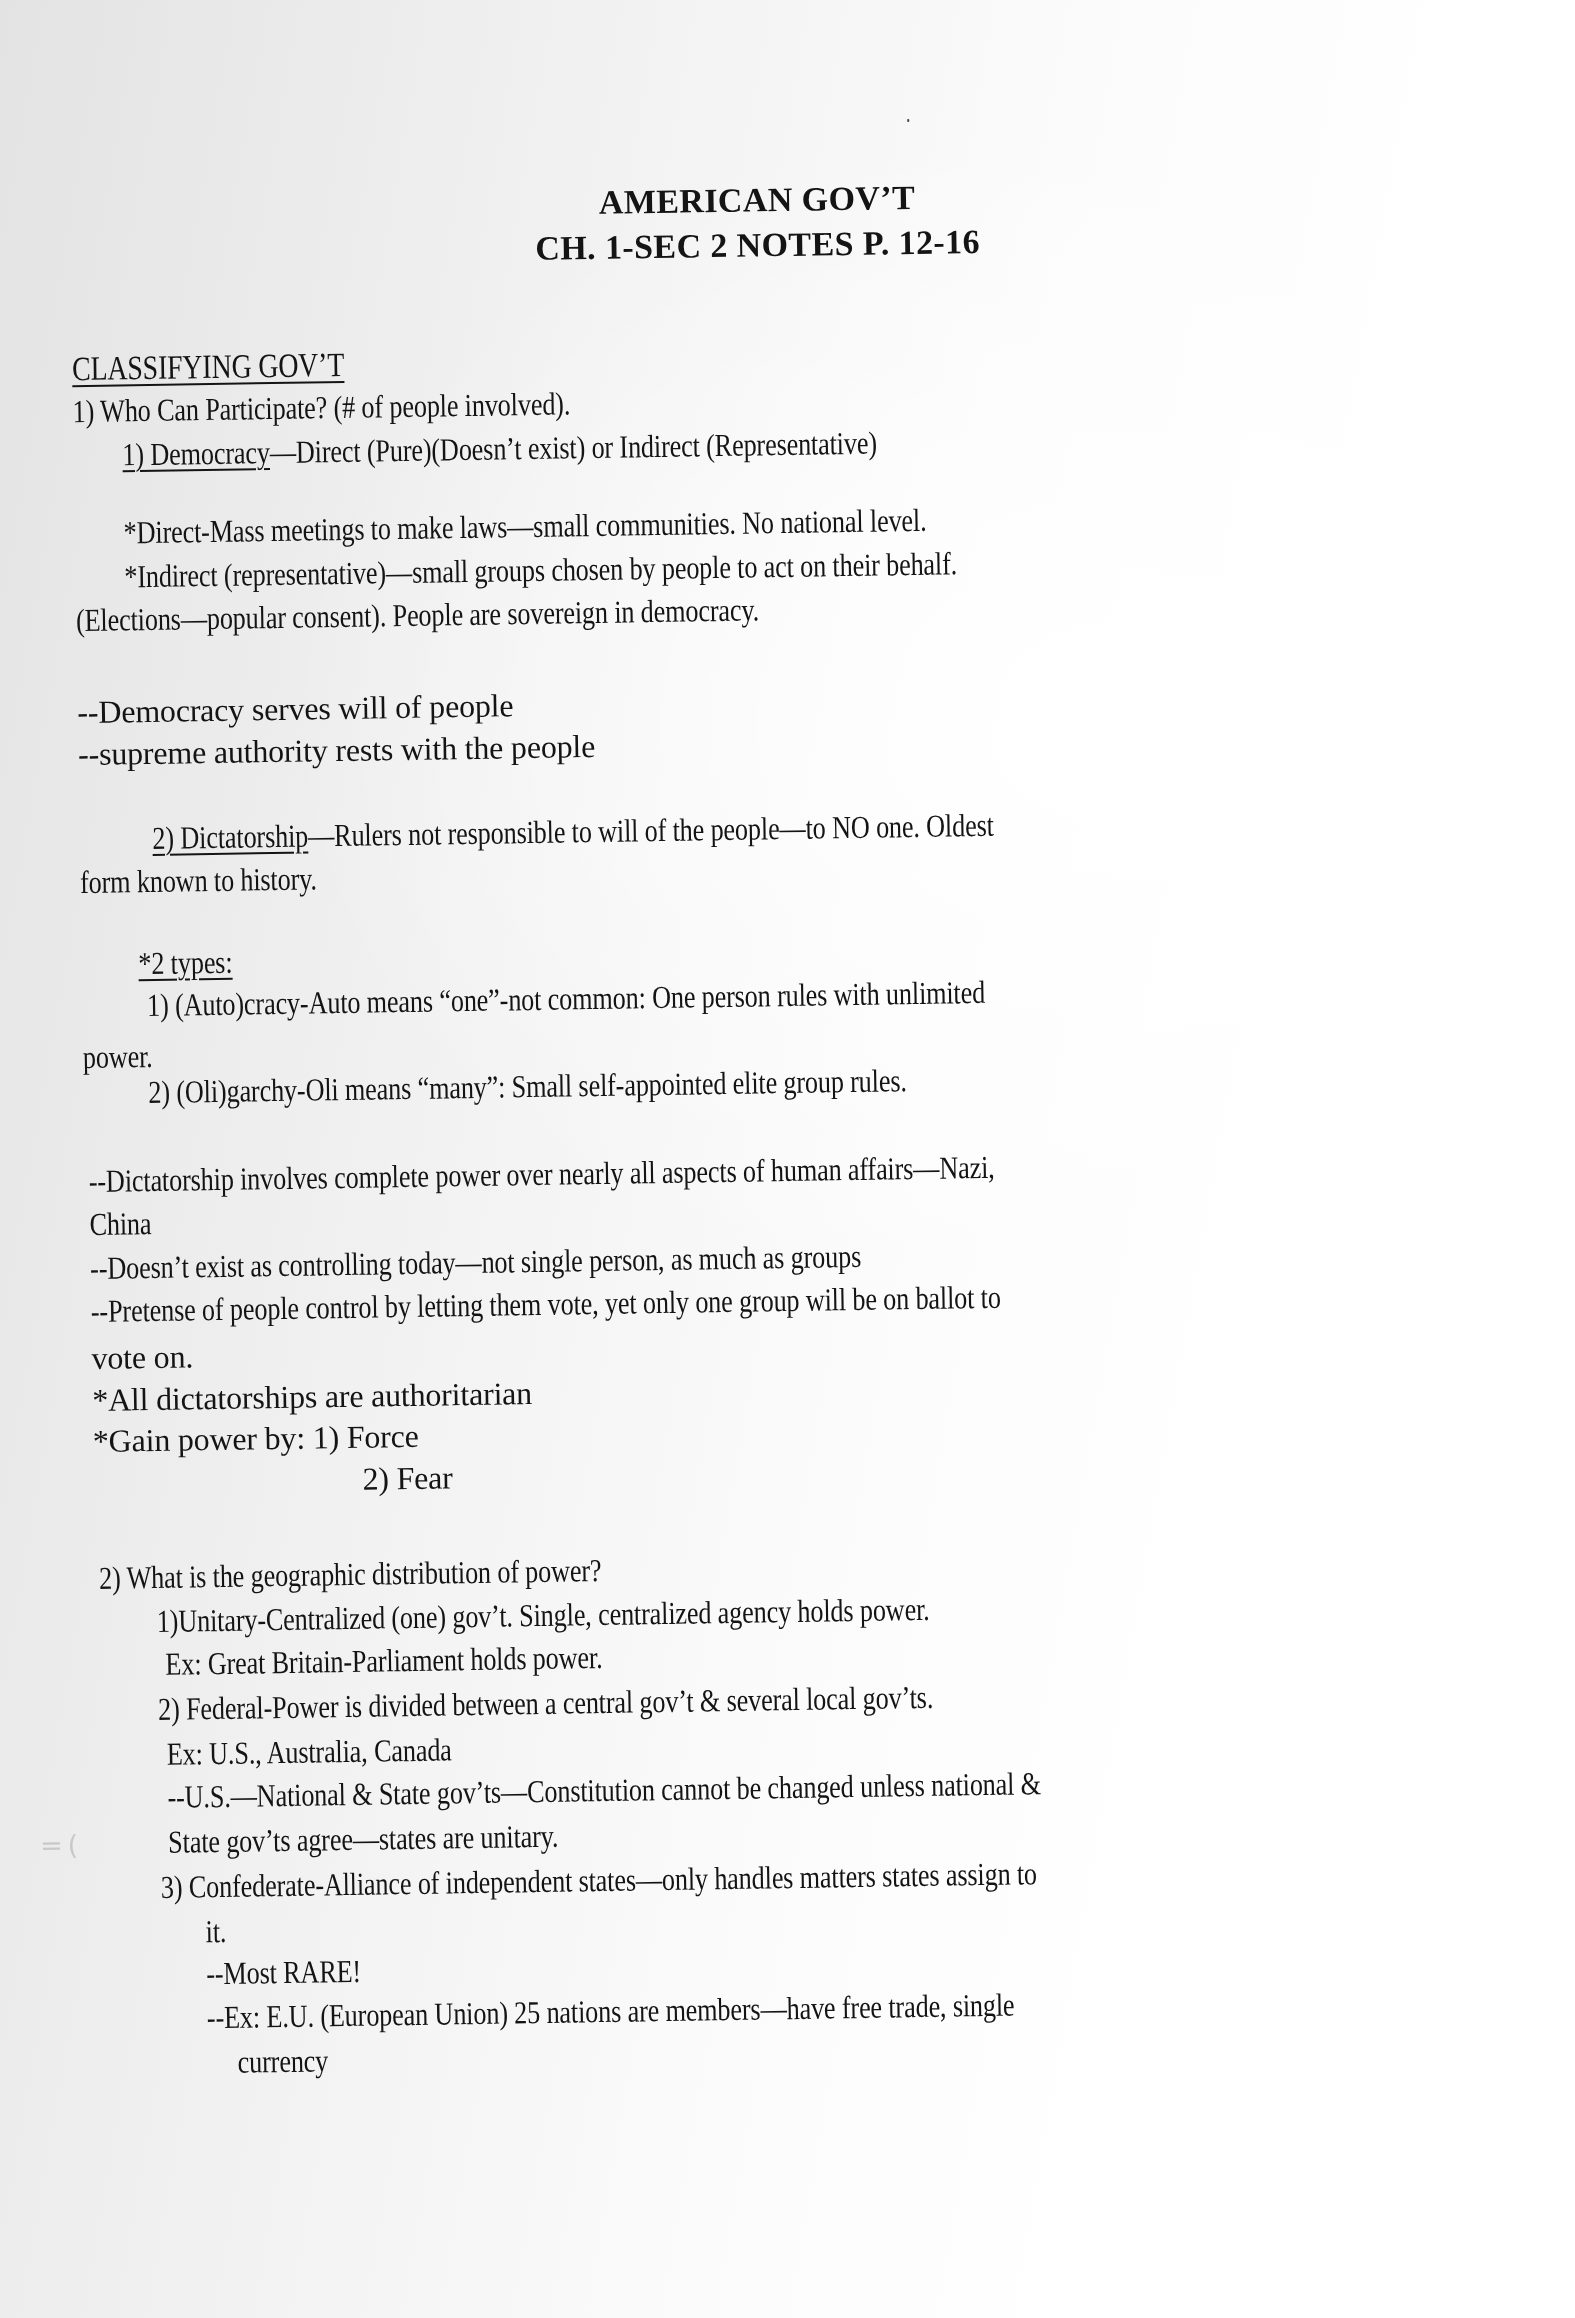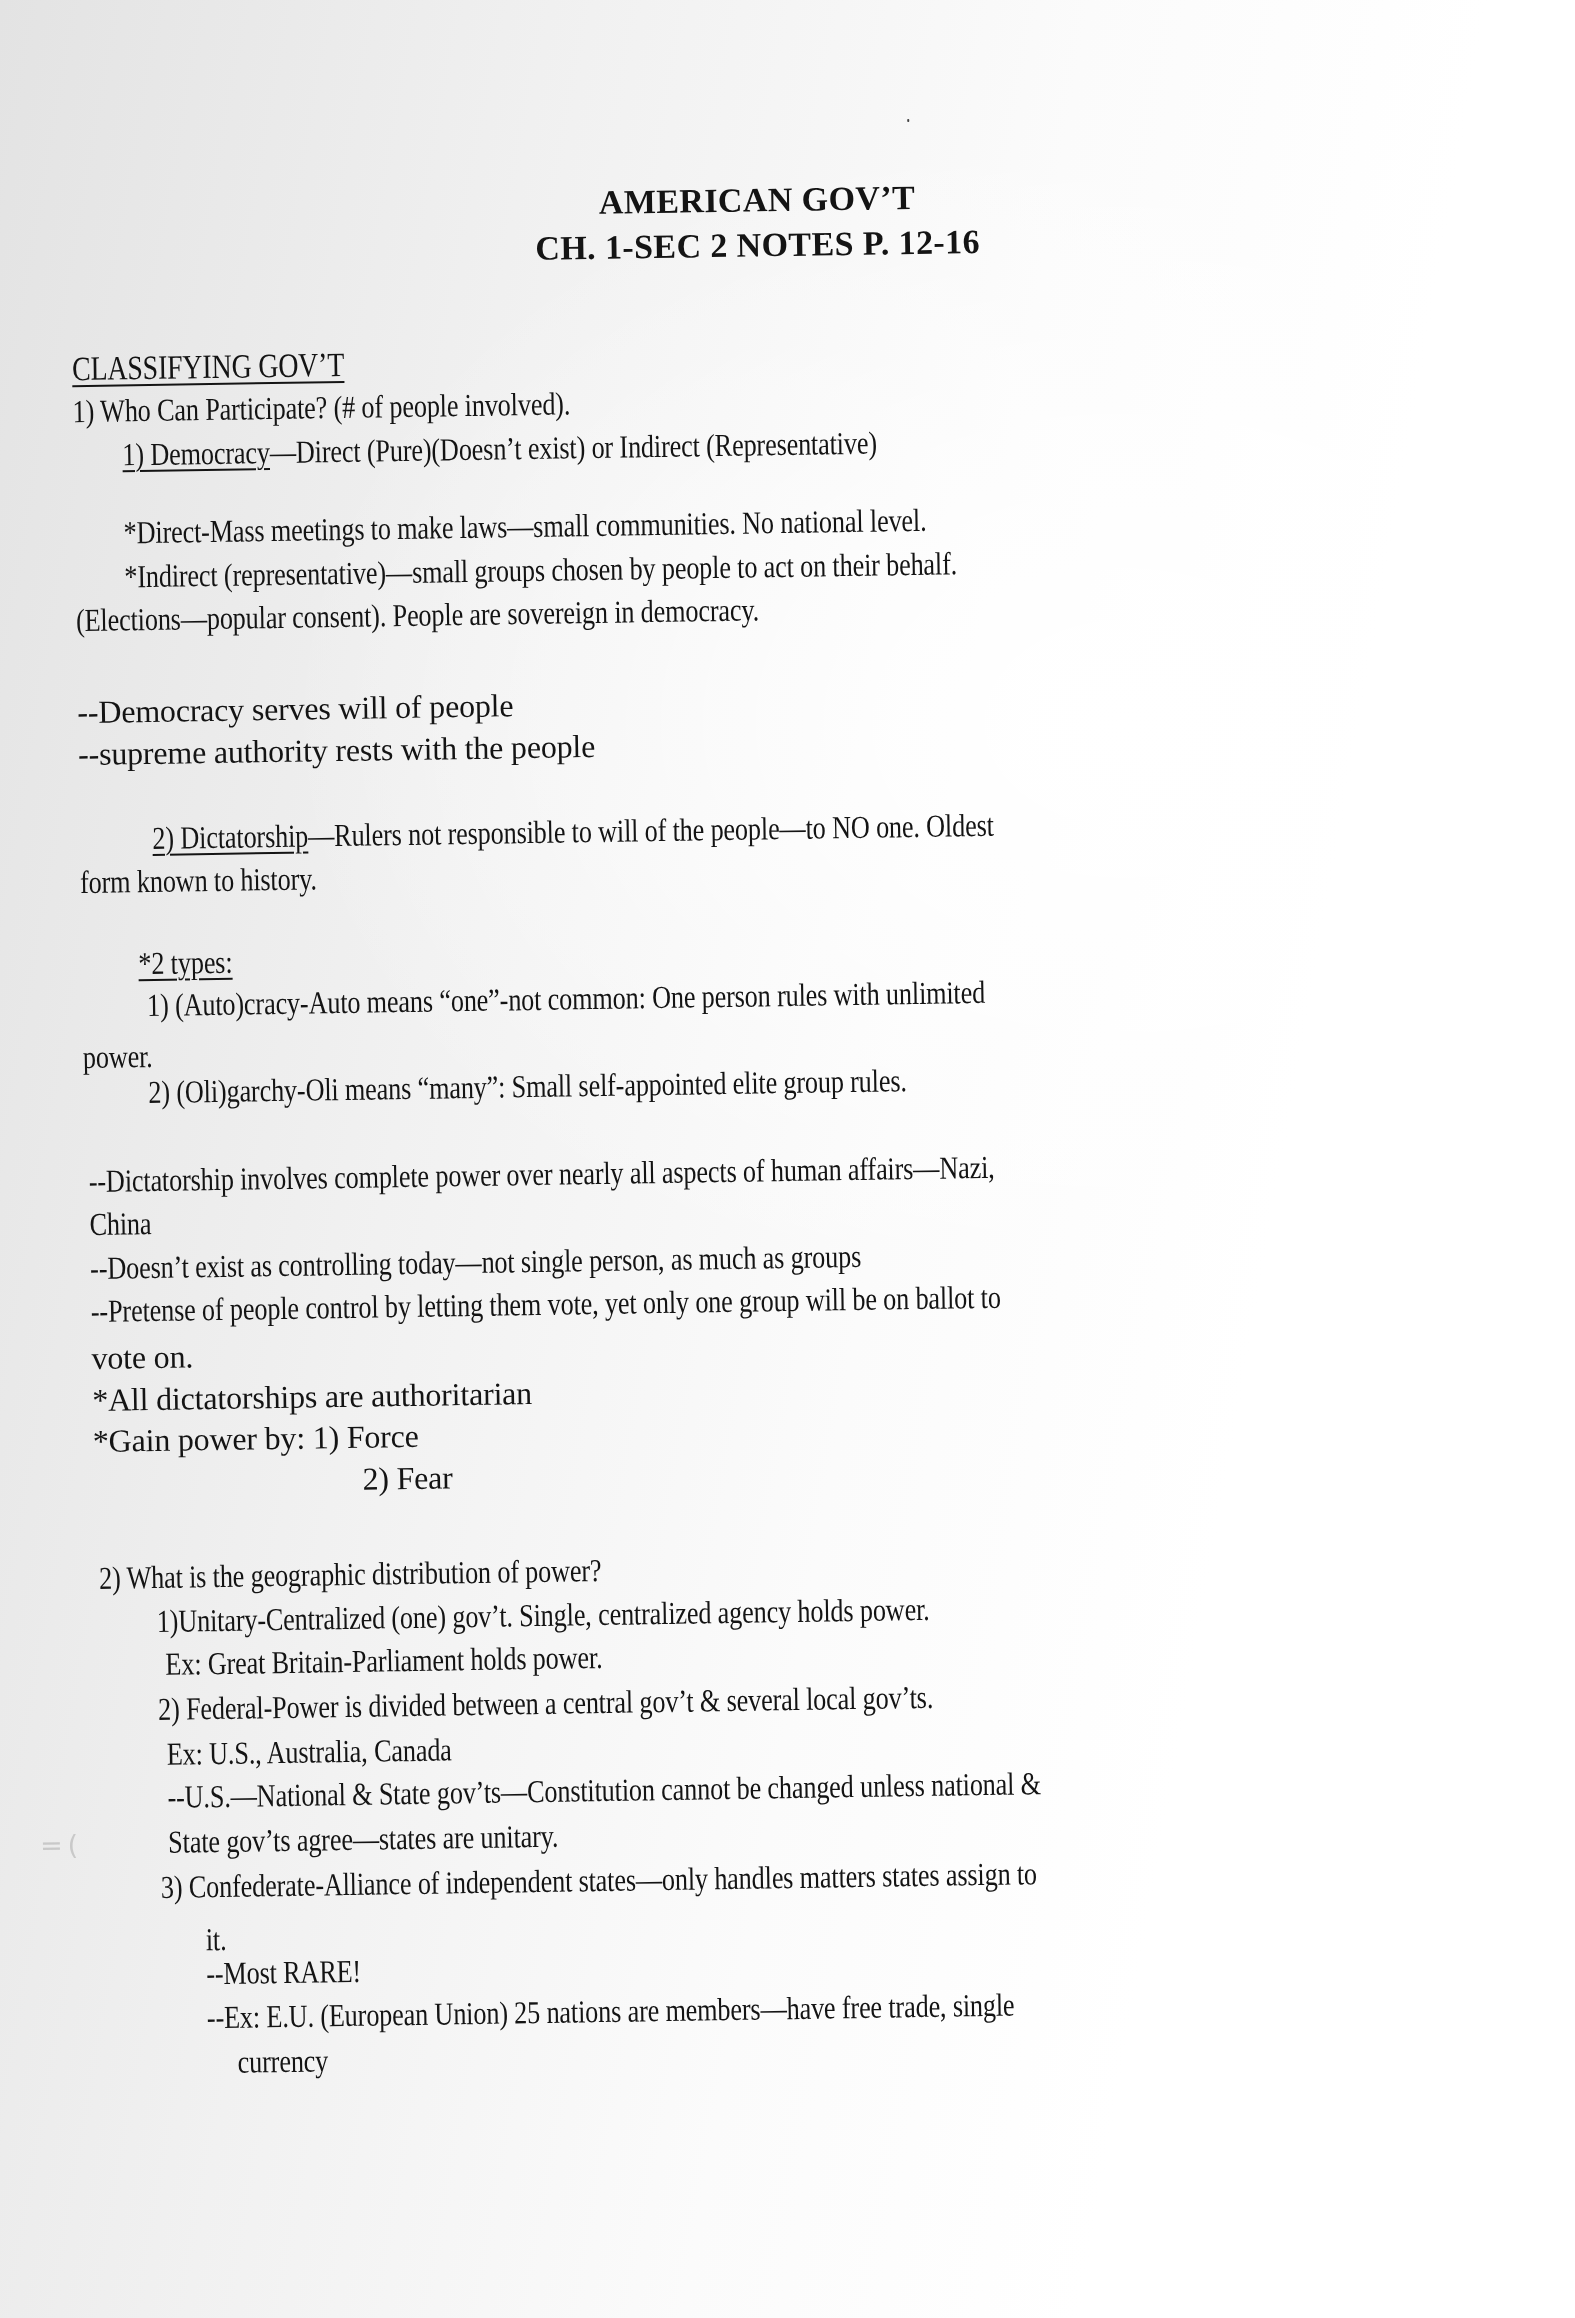--- a/index.html
+++ b/index.html
@@ -166,21 +166,21 @@
   </div>
   <div class="line" style="left:157px; top:1771px;">
     <span class="cond">--U.S.—National &amp; State gov’ts—Constitution cannot be changed unless national &amp;</span>
   </div>
   <div class="line" style="left:157px; top:1816px;">
     <span class="cond">State gov’ts agree—states are unitary.</span>
   </div>
   <div class="line" style="left:149px; top:1861px;">
     <span class="cond">3) Confederate-Alliance of independent states—only handles matters states assign to</span>
   </div>
-  <div class="line" style="left:193px; top:1906px;margin-top:8px;">
+  <div class="line" style="left:193px; top:1906px;">
     <span class="cond">it.</span>
   </div>
   <div class="line" style="left:193px; top:1948px;">
     <span class="cond">--Most RARE!</span>
   </div>
   <div class="line" style="left:193px; top:1992px;">
     <span class="cond">--Ex:  E.U. (European Union) 25 nations are members—have free trade, single</span>
   </div>
   <div class="line" style="left:223px; top:2037px;">
     <span class="cond">currency</span>

